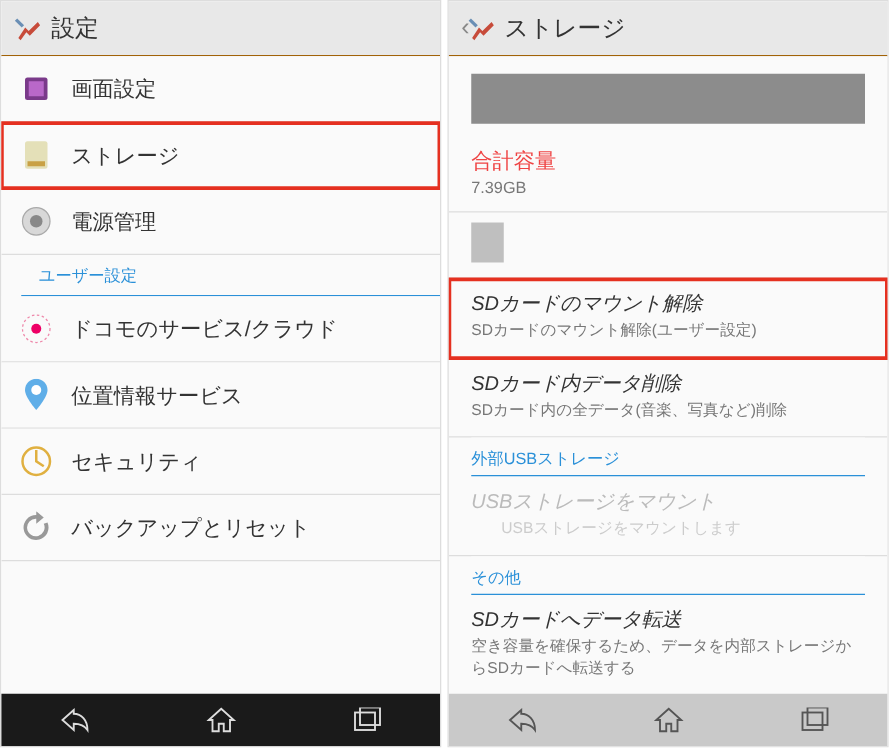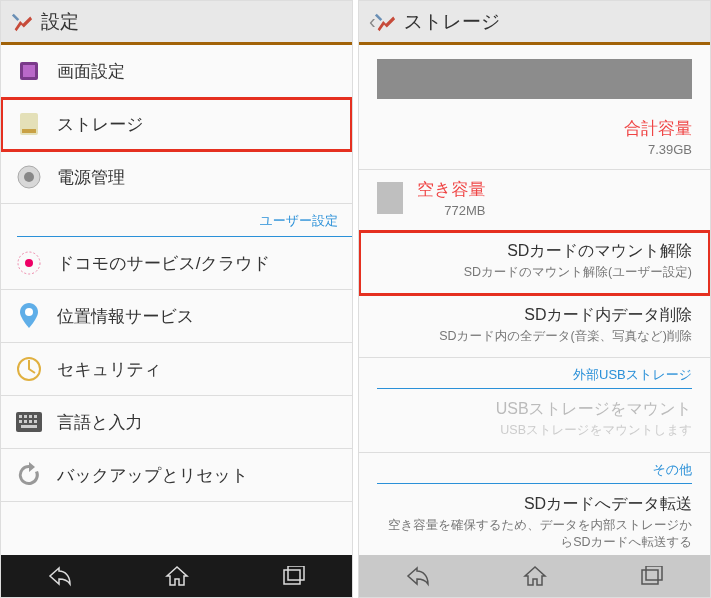--- a/index.html
+++ b/index.html
@@ -19,37 +19,36 @@
     background: #fafafa;
     position: relative;
     overflow: hidden;
   }
   .header {
     background: #e8e8e8;
     display: flex;
     align-items: center;
     padding: 14px 10px;
     height: 44px;
-    border-bottom: 3px solid #a16207;
+    border-bottom: 1px solid #a16207;
   }
   .header-title {
     font-size: 19px;
     margin-left: 8px;
     color: #333;
   }
   .back-caret {
     color: #888;
     font-size: 20px;
     margin-right: -2px;
   }
   .content {
     flex: 1;
     background: #fafafa;
     overflow-y: hidden;
-    text-align: right;
   }
   .list-item {
     display: flex;
     align-items: center;
     padding: 12px 14px;
     border-bottom: 1px solid #ddd;
     background: #fafafa;
     min-height: 52px;
   }
   .list-item .icon-slot {
@@ -109,21 +108,21 @@
   .info-block .title { font-size: 17px; color: #ef4444; }
   .info-block .sub { font-size: 13px; color: #777; margin-top: 2px; }
   .info-block.with-icon { display: flex; align-items: center; }
   .info-block.with-icon .square {
     width: 26px; height: 32px; background: #bfbfbf; margin-right: 14px;
   }
   .tap-item {
     padding: 10px 18px 12px;
     border-bottom: 1px solid #ddd;
   }
-  .tap-item .title { font-size: 16px; color: #333; }
+  .tap-item .title { font-size: 16px; color: #333; font-style: italic; }
   .tap-item .sub { font-size: 12.5px; color: #777; margin-top: 2px; line-height: 1.4; }
   .tap-item.disabled .title { color: #bbb; }
   .tap-item.disabled .sub { color: #ccc; margin-left: 24px; }
   .section-header.inset {
     margin: 0 18px;
     padding: 8px 0 4px;
     border-bottom: 1px solid #2a90d8;
     font-size: 13px;
   }
   .tight .tap-item { border-bottom: 1px solid #ddd; }
@@ -200,37 +199,20 @@
     <div class="list-item">
       <span class="icon-slot">
         <svg width="26" height="26">
             <circle cx="13" cy="13" r="11" fill="none" stroke="#e0b040" stroke-width="2"></circle>
             <path d="M13 4v9l6 4" stroke="#e0b040" stroke-width="2" fill="none"></path>
           </svg>
       </span>
       <span class="label">セキュリティ</span>
     </div>
 
-    <div class="list-item">
-      <span class="icon-slot">
-        <svg width="26" height="20">
-            <rect width="26" height="20" rx="2" fill="#555"></rect>
-            <rect x="3" y="3" width="3" height="3" fill="#ccc"></rect>
-            <rect x="8" y="3" width="3" height="3" fill="#ccc"></rect>
-            <rect x="13" y="3" width="3" height="3" fill="#ccc"></rect>
-            <rect x="18" y="3" width="3" height="3" fill="#ccc"></rect>
-            <rect x="3" y="8" width="3" height="3" fill="#ccc"></rect>
-            <rect x="8" y="8" width="3" height="3" fill="#ccc"></rect>
-            <rect x="13" y="8" width="3" height="3" fill="#ccc"></rect>
-            <rect x="18" y="8" width="3" height="3" fill="#ccc"></rect>
-            <rect x="5" y="13" width="16" height="3" fill="#ccc"></rect>
-          </svg>
-      </span>
-      <span class="label">言語と入力</span>
-    </div>
 
     <div class="list-item">
       <span class="icon-slot">
         <svg width="26" height="26">
             <path d="M13 3a10 10 0 1 0 9 6l-3 1a7 7 0 1 1-6-4v4l6-5-6-5z" fill="#999"></path>
           </svg>
       </span>
       <span class="label">バックアップとリセット</span>
     </div>
 
@@ -271,24 +253,20 @@
   <div class="content tight">
     <div class="grey-block"></div>
 
     <div class="info-block">
       <div class="title">合計容量</div>
       <div class="sub">7.39GB</div>
     </div>
 
     <div class="info-block with-icon">
       <div class="square"></div>
-      <div>
-        <div class="title">空き容量</div>
-        <div class="sub">772MB</div>
-      </div>
     </div>
 
     <div class="tap-item highlight-red">
       <div class="title">SDカードのマウント解除</div>
       <div class="sub">SDカードのマウント解除(ユーザー設定)</div>
     </div>
 
     <div class="tap-item">
       <div class="title">SDカード内データ削除</div>
       <div class="sub">SDカード内の全データ(音楽、写真など)削除</div>

